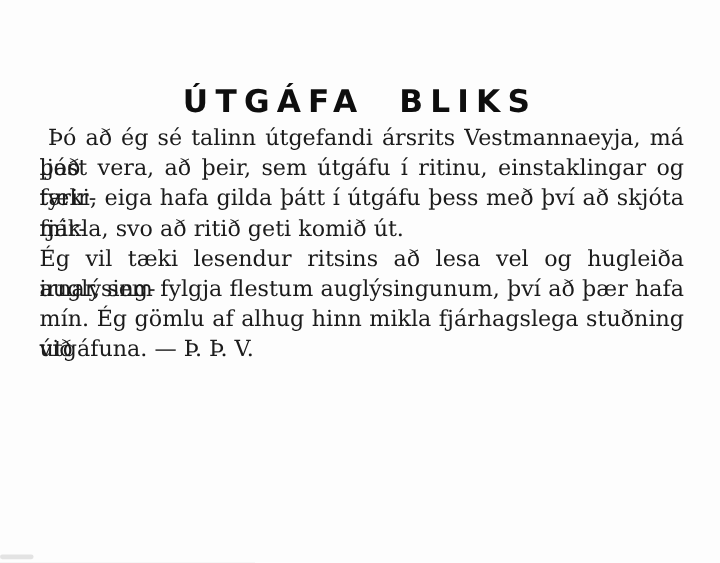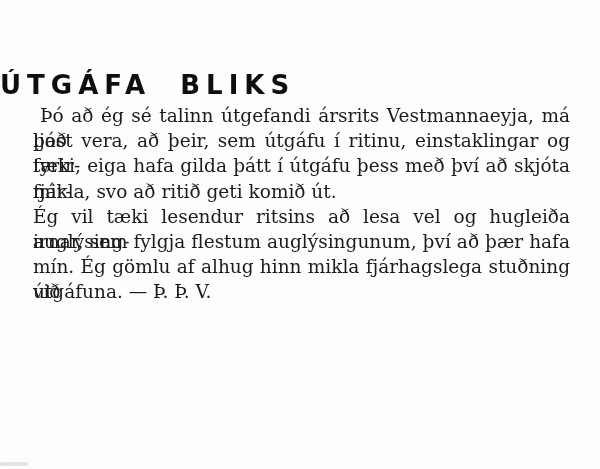--- a/index.html
+++ b/index.html
@@ -13,20 +13,21 @@
     height: 469px;
     background: #fdfdfd;
     overflow: hidden;
     font-family: "DejaVu Serif", serif;
   }
   .title {
     position: absolute;
     top: 53px;
     left: 0;
     width: 100%;
+    text-align: center;
     font-family: "DejaVu Sans", sans-serif;
     font-weight: bold;
     font-size: 26px;
     letter-spacing: 6px;
     word-spacing: 14px;
     color: #0e0e0e;
     white-space: nowrap;
   }
   .body-text {
     position: absolute;

